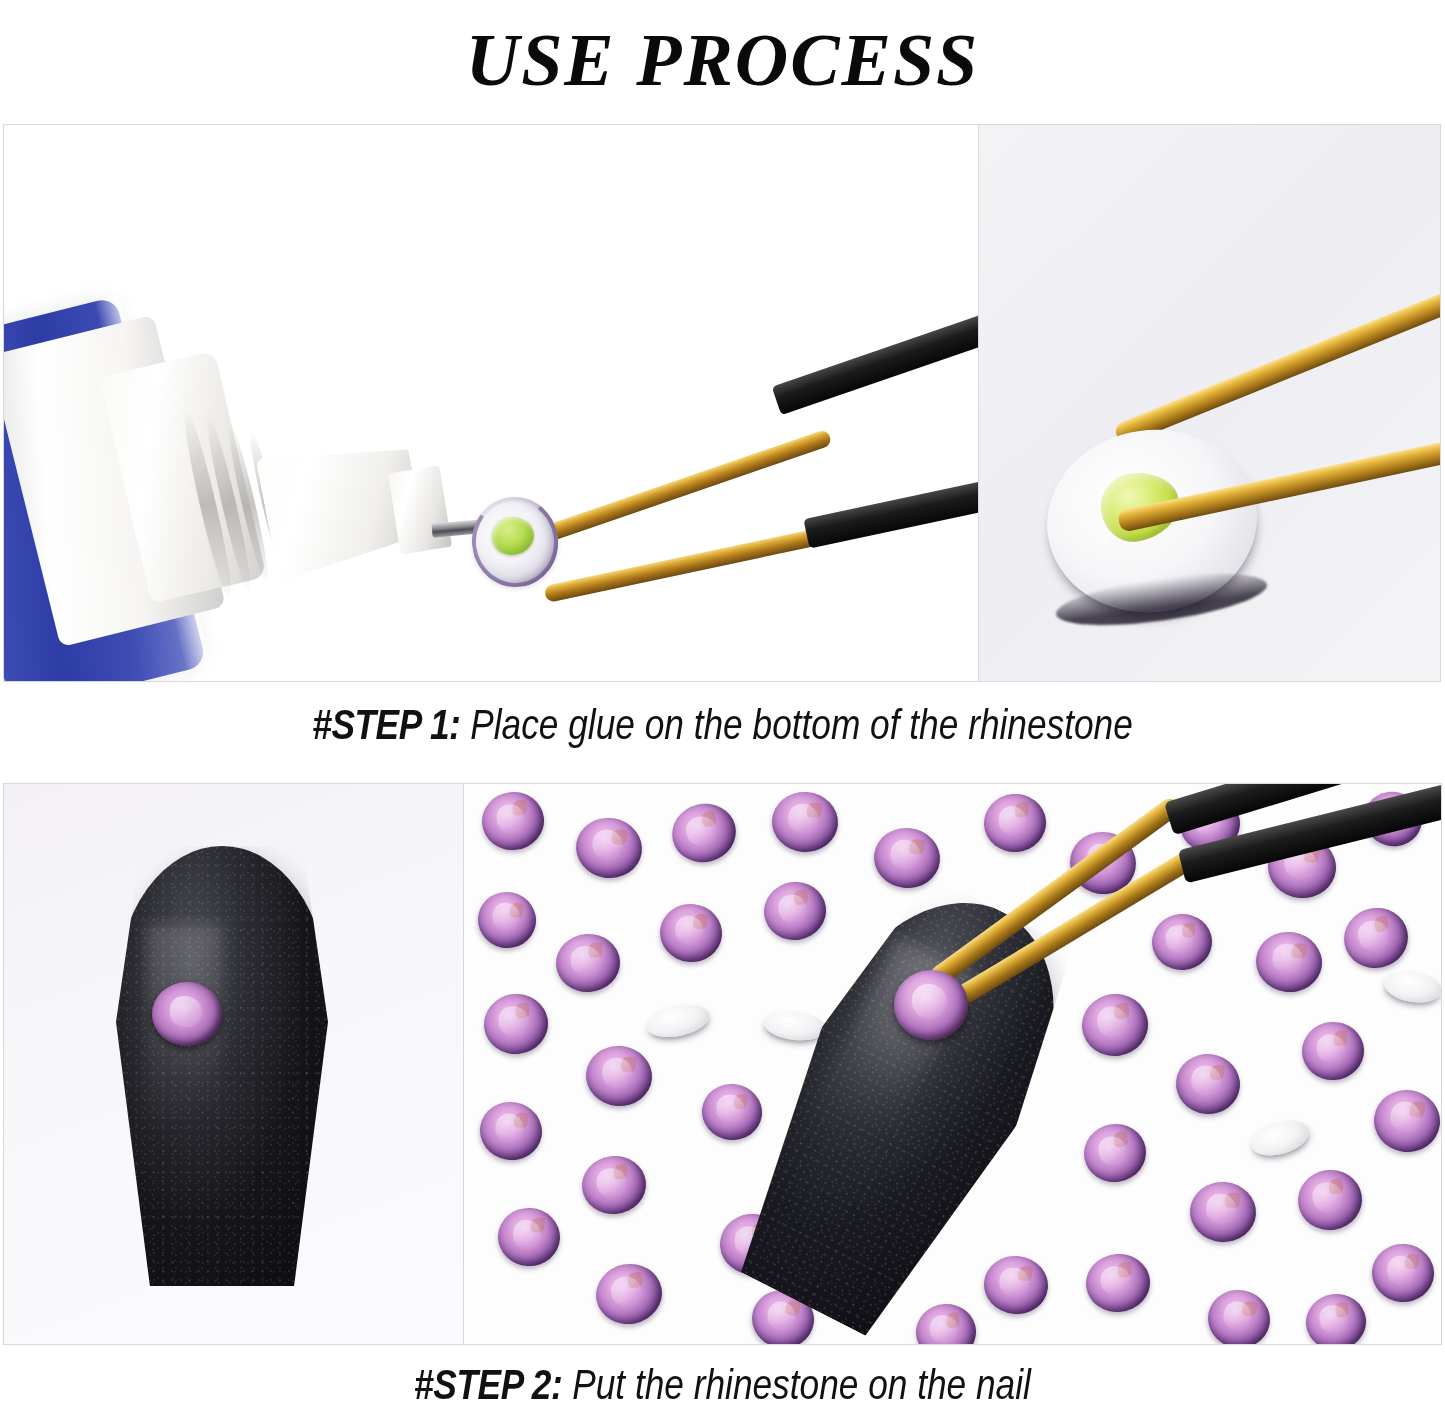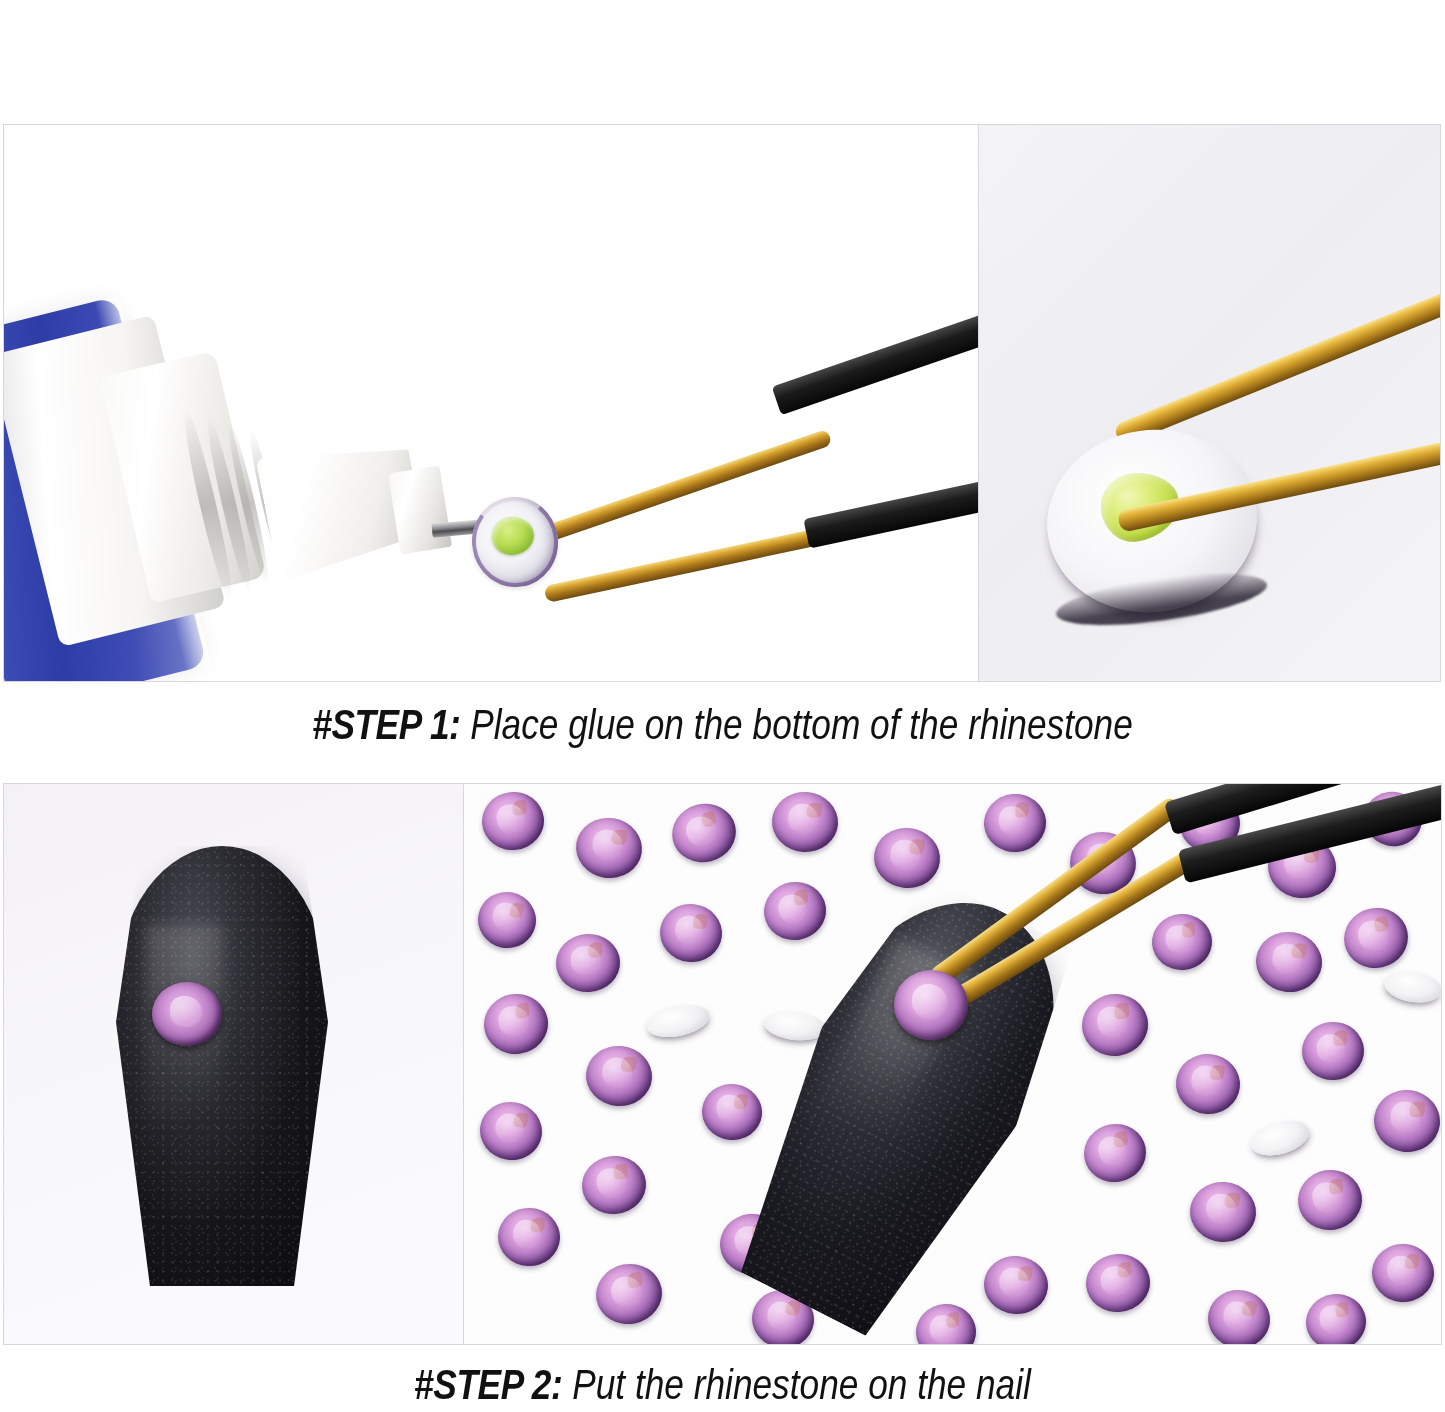--- a/index.html
+++ b/index.html
@@ -348,20 +348,21 @@
   .sc-g1 { left: 470px; top: 186px; width: 300px; height: 20px; transform: rotate(-36deg); }
   .sc-b1 { left: 705px; top: 18px;  width: 300px; height: 34px; transform: rotate(-17deg); }
   .sc-g2 { left: 478px; top: 214px; width: 300px; height: 20px; transform: rotate(-31deg); }
   .sc-b2 { left: 718px; top: 66px;  width: 300px; height: 34px; transform: rotate(-14deg); }
 </style>
 </head>
 <body>
 
 <div id="page">
 
+  <div class="title">USE PROCESS</div>
 
   <div class="panel-row-1">
 
     <div class="panel p-glue">
       <div class="tube-body"></div>
       <div class="tube-neck"></div>
       <div class="cap-collar"></div>
       <div class="thread t1"></div>
       <div class="thread t2"></div>
       <div class="thread t3"></div>

